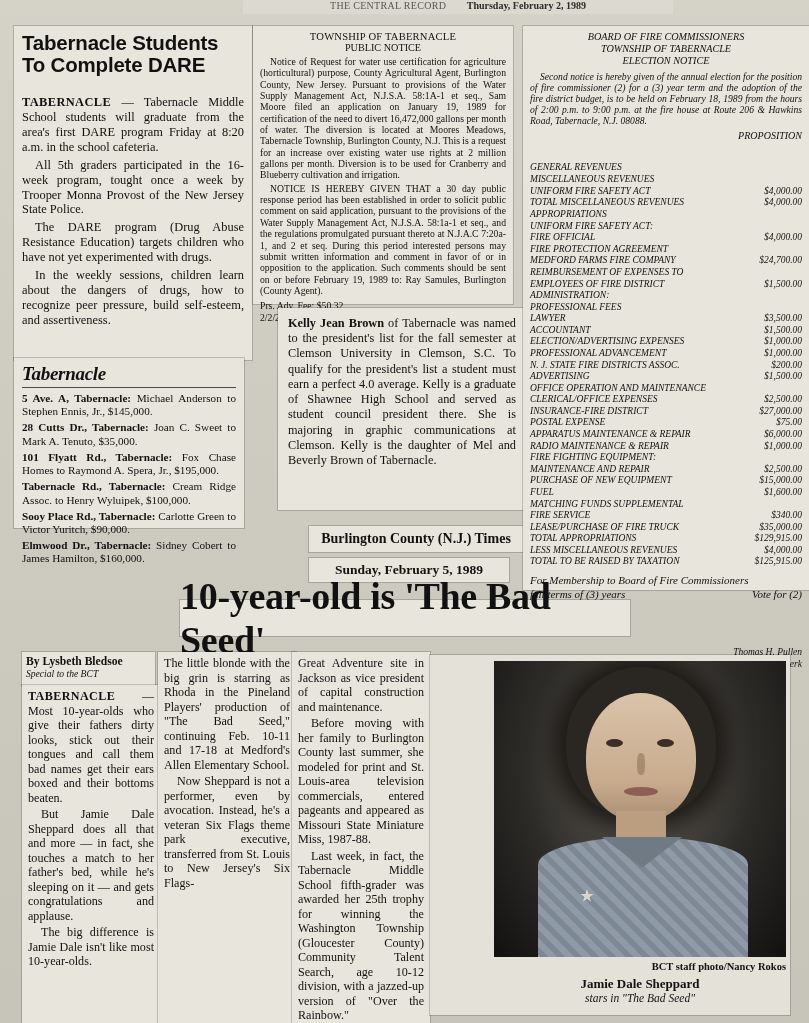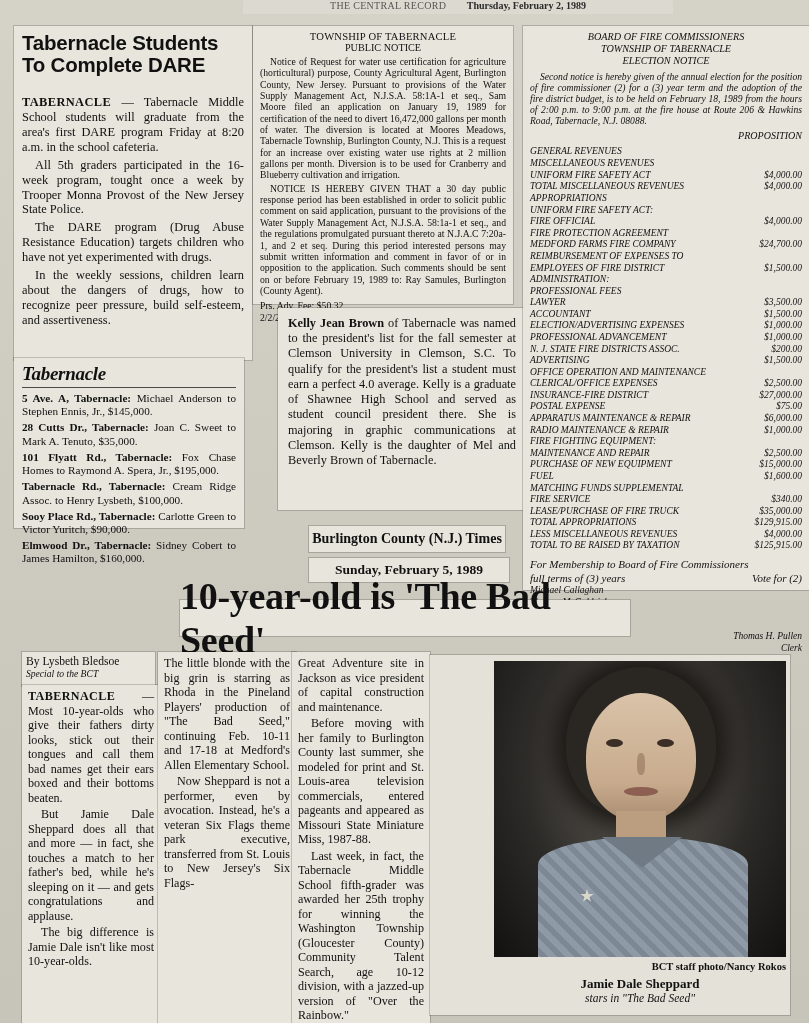--- a/index.html
+++ b/index.html
@@ -66,56 +66,56 @@
   #notice .body p{text-indent:10px;margin-bottom:2px;}
   #notice .fee{font-size:9.7px;margin-top:4px;line-height:1.2;}
 
   
   #clemson{left:278px;top:308px;width:228px;height:186px;padding:8px 10px;}
   #clemson .body{font-size:12.3px;line-height:1.24;text-align:justify;}
   #clemson .body .lead{font-weight:bold;}
 
   
   #papername{
-    left:309px;top:526px;width:196px;height:26px;
+    left:309px;top:526px;width:214px;height:26px;
     display:flex;align-items:center;justify-content:center;
     font-size:14px;font-weight:bold;
   }
   #paperdate{
     left:309px;top:558px;width:200px;height:24px;
     display:flex;align-items:center;justify-content:center;
     font-size:13.5px;font-weight:bold;
   }
 
   
   #fire{left:523px;top:26px;width:272px;height:554px;padding:5px 7px;font-style:italic;}
   #fire .t{font-size:10.2px;text-align:center;font-variant:small-caps;line-height:1.2;}
   #fire .p{font-size:9.6px;line-height:1.16;text-align:justify;text-indent:10px;margin-top:3px;}
   #fire .center{text-align:right;font-size:10px;font-variant:small-caps;margin-top:4px;}
-  #fire .seclabel{font-size:9.6px;font-variant:small-caps;margin-top:4px;}
+  #fire .seclabel{font-size:9.6px;font-variant:small-caps;margin-top:20px;}
   #fire table{width:100%;border-collapse:collapse;font-size:9.5px;margin-top:2px;}
   #fire td{padding:0;line-height:1.22;vertical-align:top;}
   #fire td.lbl{font-variant:small-caps;}
   #fire td.amt{text-align:right;white-space:nowrap;padding-left:6px;}
   #fire .footer{font-size:11px;line-height:1.25;margin-top:6px;}
   #fire .names{font-size:9.5px;line-height:1.25;}
   #fire .sig{font-size:9.5px;text-align:right;margin-top:10px;line-height:1.25;}
   #fire .fee{font-size:9.5px;margin-top:6px;line-height:1.2;}
   .votebox{display:flex;justify-content:space-between;}
 
   
   #bighead{
     left:180px;top:600px;width:450px;height:36px;
     display:flex;align-items:center;justify-content:center;
     font-size:19px;font-weight:bold;letter-spacing:-.3px;
   }
 
   
   #byline{left:22px;top:652px;width:125px;height:28px;padding:3px 4px;}
-  #byline .b1{font-size:11.6px;font-weight:normal;}
+  #byline .b1{font-size:11.6px;font-weight:bold;}
   #byline .b2{font-size:9.6px;font-style:italic;}
 
   
   .storycol{padding:4px 6px;font-size:12.1px;line-height:1.2;}
   .storycol p{text-indent:13px;margin-bottom:2px;text-align:justify;}
   .storycol p.first{text-indent:0;}
   #story1{left:22px;top:685px;width:126px;height:330px;}
   #story2{left:158px;top:652px;width:126px;height:363px;}
   #story3{left:292px;top:652px;width:126px;height:363px;}
 
@@ -188,21 +188,21 @@
     <div class="entry">
       <b>28 Cutts Dr., Tabernacle:</b>
       <span>Joan C. Sweet to Mark A. Tenuto, $35,000.</span>
     </div>
     <div class="entry">
       <b>101 Flyatt Rd., Tabernacle:</b>
       <span>Fox Chase Homes to Raymond A. Spera, Jr., $195,000.</span>
     </div>
     <div class="entry">
       <b>Tabernacle Rd., Tabernacle:</b>
-      <span>Cream Ridge Assoc. to Henry Lysbeth, $100,000.</span>
+      <span>Cream Ridge Assoc. to Henry Wyluipek, $100,000.</span>
     </div>
     <div class="entry">
       <b>Sooy Place Rd., Tabernacle:</b>
       <span>Carlotte Green to Victor Yuritch, $90,000.</span>
     </div>
     <div class="entry">
       <b>Elmwood Dr., Tabernacle:</b>
       <span>Sidney Cobert to James Hamilton, $160,000.</span>
     </div>
   </div>

